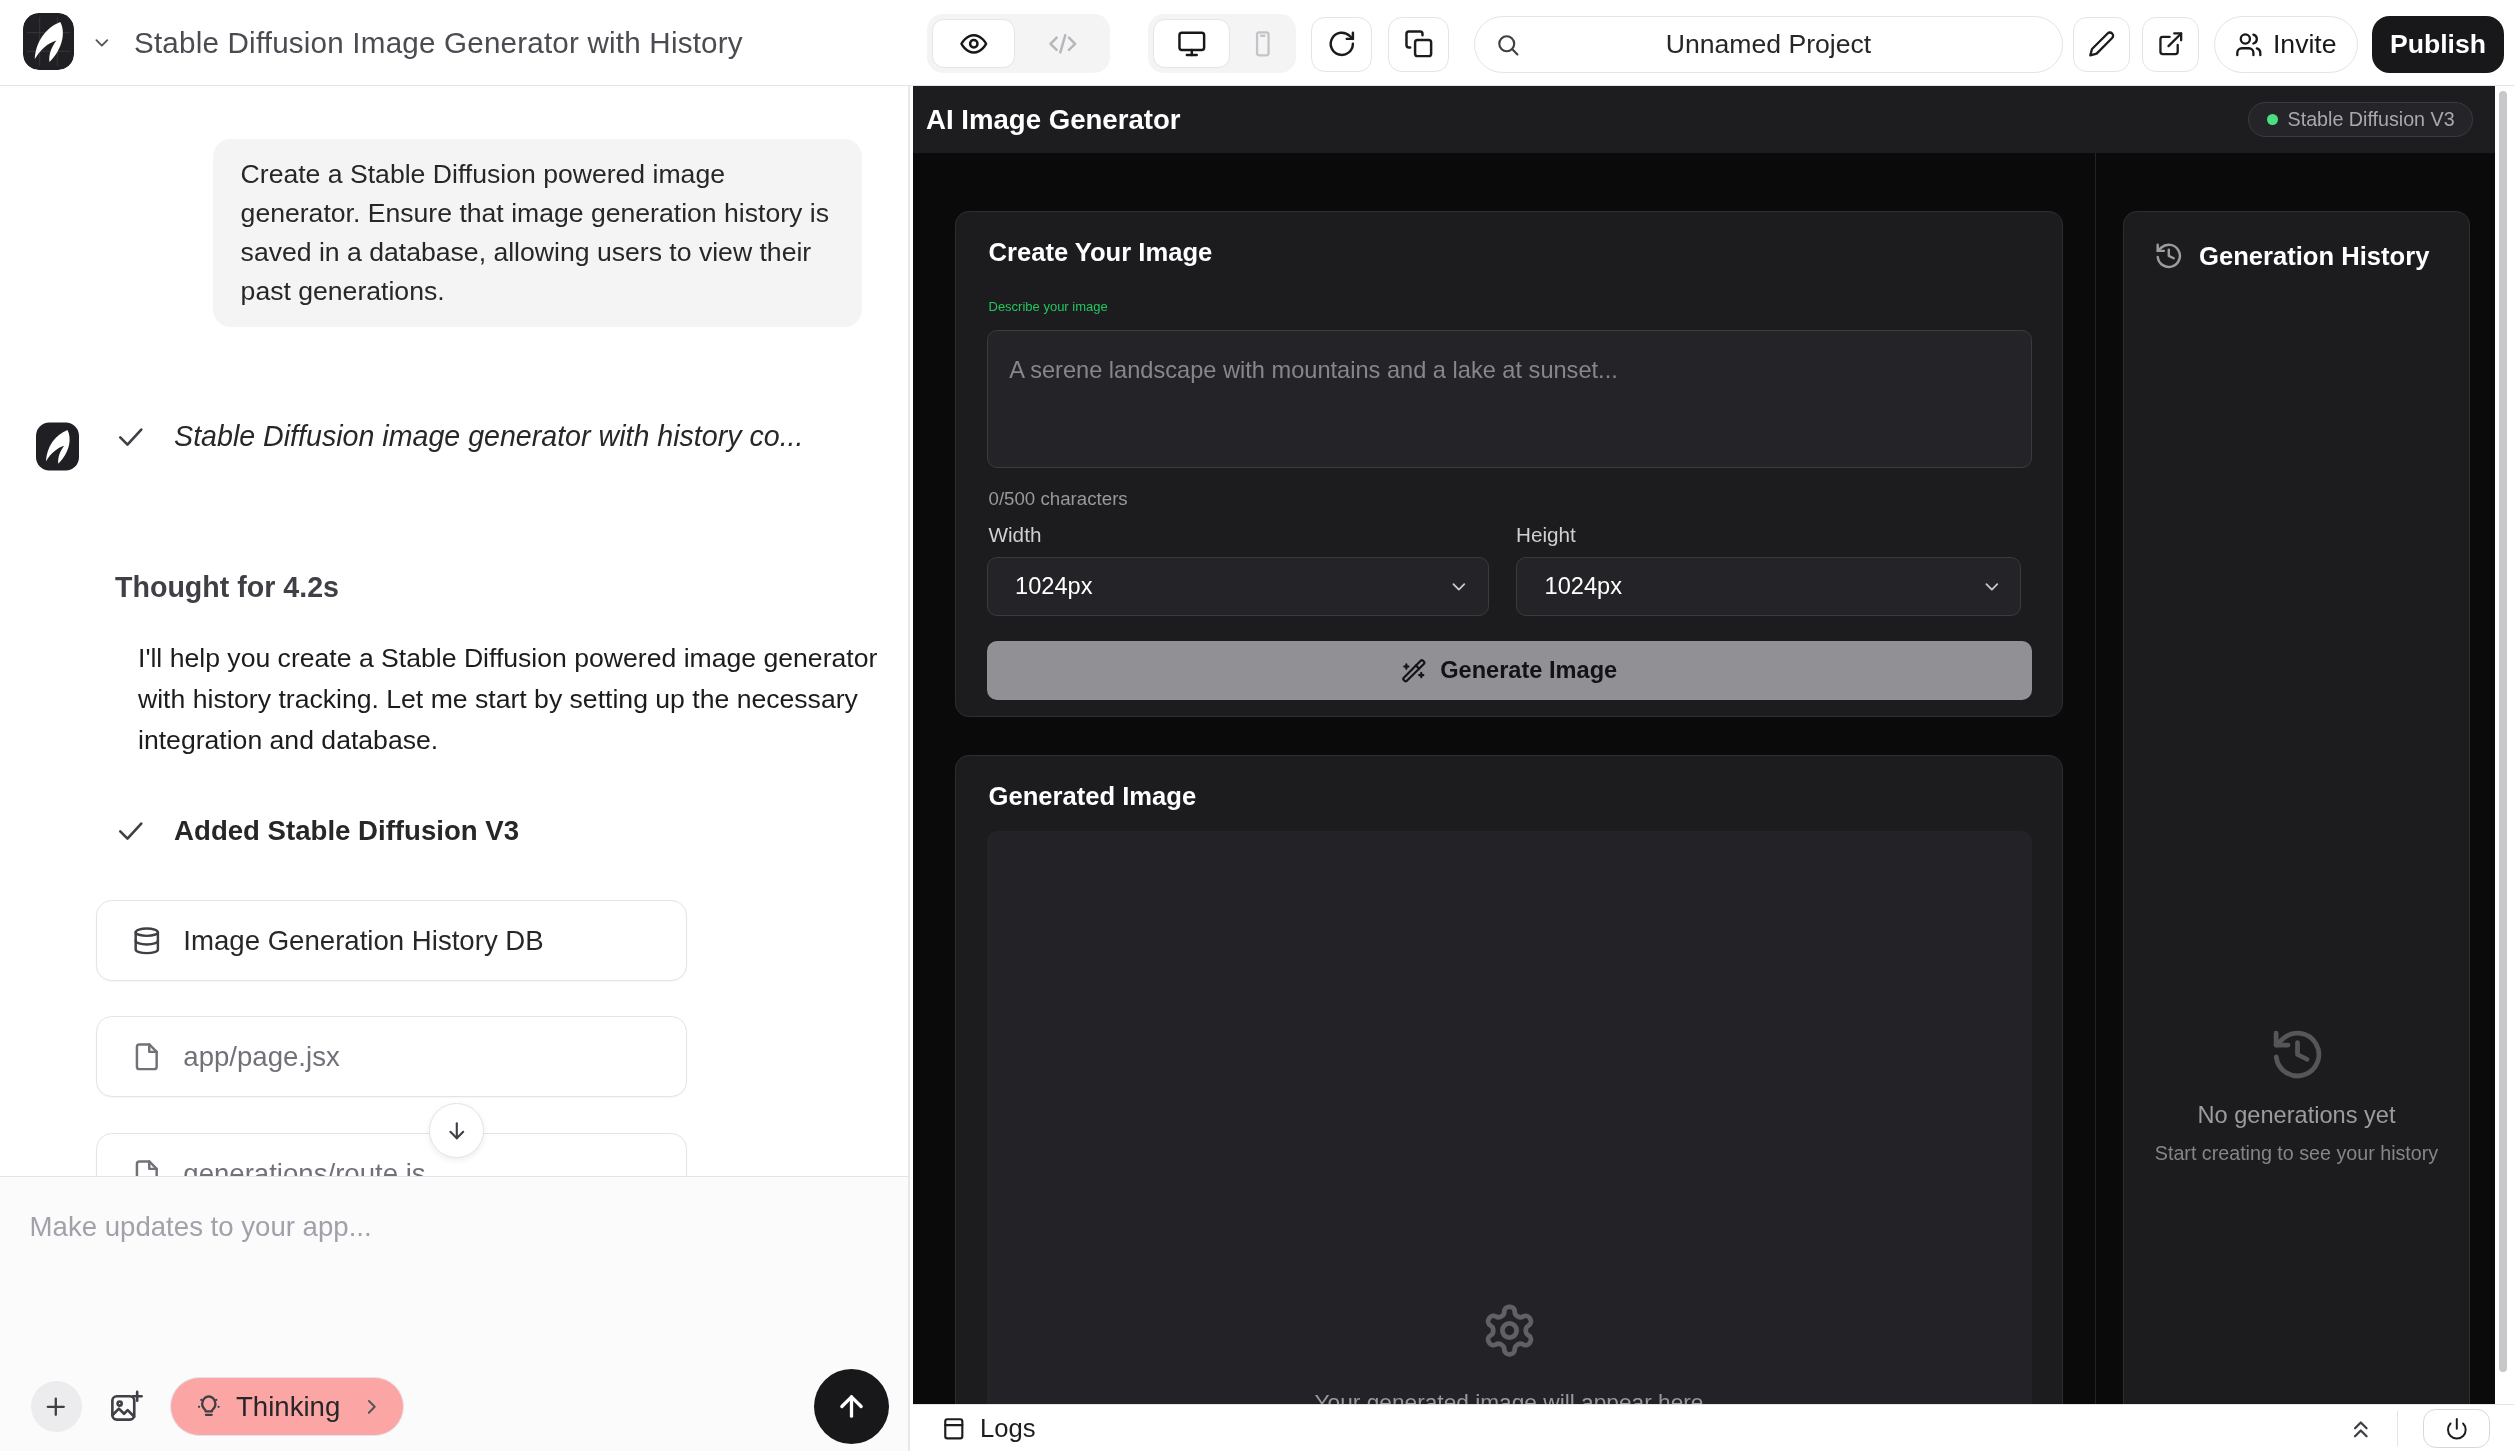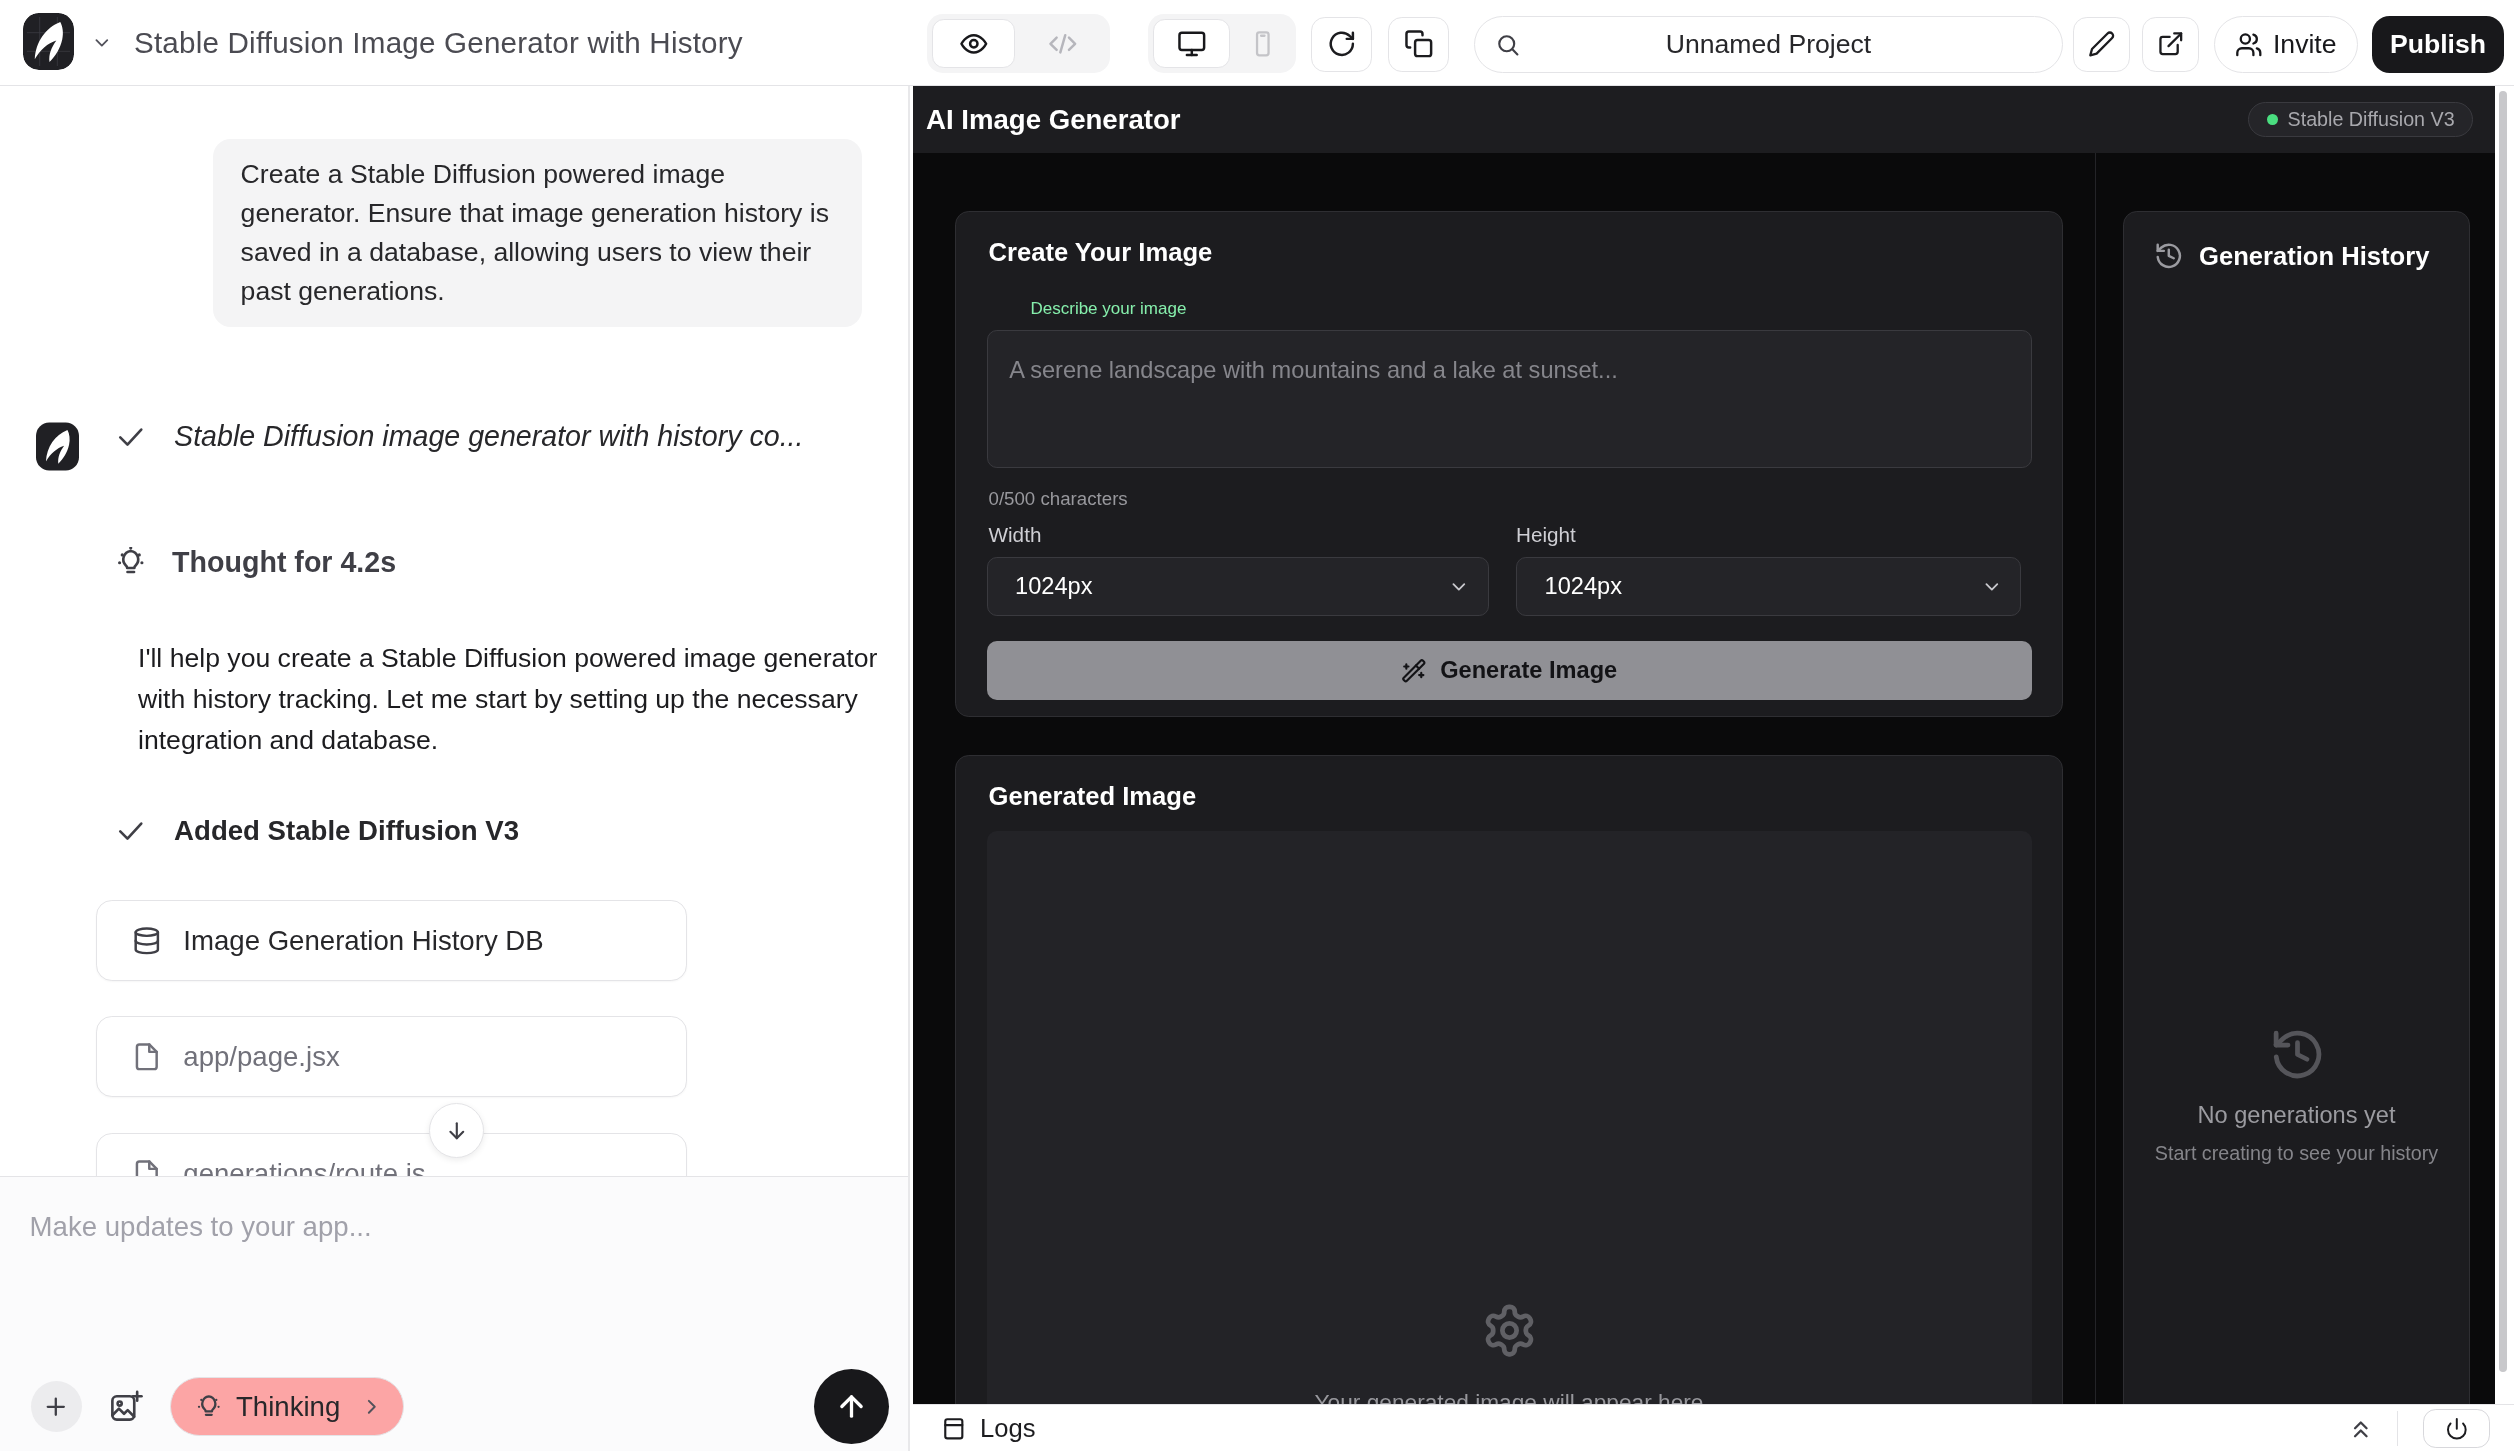--- a/index.html
+++ b/index.html
@@ -27,21 +27,21 @@
   .invite-btn { left:2214px; top:15.8px; width:144px; height:57px; border:1px solid #e4e4e7; border-radius:28.6px; background:#fff; display:flex; align-items:center; justify-content:center; gap:9.9px; color:#18181b; font-size:26.6px; font-weight:500; }
   .publish-btn { left:2372px; top:15.8px; width:132px; height:57px; background:#18181b; border-radius:17.7px; display:flex; align-items:center; justify-content:center; color:#fff; font-size:26.6px; font-weight:600; }
 
   
   .chat { left:0; top:86px; width:908px; height:1090px; background:#fff; overflow:hidden; }
   .chat-divider { left:908px; top:86px; width:2px; height:1365px; background:#e8e8ea; }
   .bubble { left:213px; top:53px; width:649px; border-radius:17.7px; background:#f4f4f5; padding:15.8px 27.6px; font-size:26.6px; line-height:39px; color:#27272a; }
   .mini-logo { left:36px; top:335px; width:43px; height:51px; border-radius:12.8px; overflow:hidden; }
   .chk { color:#3f3f46; }
   .task-row { left:115px; top:333px; height:35px; gap:27.6px; font-size:28.6px; font-weight:500; color:#27272a;font-style:italic; }
-  .thought-row { left:115px; top:459px; height:35px; gap:25.6px; font-size:28.6px; font-weight:600; color:#3f3f46; }
+  .thought-row { left:115px; top:459px; height:35px; gap:25.6px; font-size:28.6px; font-weight:600; color:#3f3f46;flex-direction:column; }
   .para { left:94px; top:552px; width:788px; font-size:26.6px; line-height:41px; color:#1c1c1f;margin-left:44px; }
   .added-row { left:115px; top:727px; height:35px; gap:27.6px; font-size:27.6px; font-weight:600; color:#27272a; }
   .file-card { left:96px; width:591px; height:81px; background:#fff; border:1px solid #e4e4e7; border-radius:15.8px; display:flex; align-items:center; box-shadow:0 1px 2px rgba(0,0,0,.04); }
   .file-card .fc-ic { margin-left:35px; }
   .fc-label { margin-left:21.7px; font-size:27.6px; }
   .fc-dark { color:#27272a; } .fc-gray { color:#71717a; }
   .scroll-float { left:429px; top:1017px; width:55px; height:55px; border-radius:50%; background:#fff; border:1px solid #e4e4e7; box-shadow:0 2px 5.9px rgba(0,0,0,.08); display:flex; align-items:center; justify-content:center; color:#3f3f46; }
 
   
   .chat-input { left:0; top:1176px; width:908px; height:275px; background:#fbfbfc; border-top:1px solid #e4e4e7; }
@@ -59,21 +59,21 @@
   .preview-header { left:913px; top:86px; width:1582px; height:67px; background:#1d1d20; display:flex; align-items:center; }
   .pv-title { margin-left:13px; font-size:27.6px; font-weight:700; color:#fff; }
   .pv-badge { position:absolute; right:21.7px; height:35px; border-radius:17.7px; background:#252529; border:1px solid #3a3a3f; display:flex; align-items:center; padding:0 17.7px; gap:9.9px; }
   .pv-badge .dot { width:10.8px; height:10.8px; border-radius:50%; }
   .pv-badge .bt { font-size:19.7px; color:#a8a8ad; }
   .app-body { left:913px; top:153px; width:1582px; height:1251px; background:#0a0a0b; overflow:hidden; }
   .col-div { left:1182px; top:0; width:1px; height:1251px; background:#242428; }
   .dk-card { background:#1c1c1f; border:1px solid #2e2e32; border-radius:13.8px; }
   .create-card { left:42px; top:58px; width:1108px; height:506px; }
   .cc-title { left:32.5px; top:25.6px; font-size:25.6px; font-weight:700; color:#fff; }
-  .cc-desc { left:32.5px; top:87px; font-size:17px; color:#86efac;margin-left:42px; }
+  .cc-desc { left:32.5px; top:87px; font-size:13px; color:#22c55e; }
   .cc-ta { position:absolute; left:30.5px; top:118px; width:1045px; height:138px; border-radius:9.9px; background:#242428; border:1px solid #3a3a3f; resize:none; outline:none; padding:25.6px 21.7px; font-family:"Liberation Sans",sans-serif; font-size:23.6px; color:#e4e4e7; }
   .cc-ta::placeholder { color:#86868c; }
   .cc-counter { left:32.5px; top:276px; font-size:18.7px; color:#98989d; }
   .dim-label { top:311px; font-size:20.7px; font-weight:500; color:#cfcfd4; }
   .sel { top:345px; height:59px; border-radius:9.9px; background:#242428; border:1px solid #3a3a3f; display:flex; align-items:center; color:#fff; font-size:23.6px; }
   .sel .v { margin-left:27.6px; }
   .sel .sc { margin-left:auto; margin-right:17.7px; color:#c9c9ce; }
   .gen-btn { left:30.5px; top:429px; width:1045px; height:59px; border-radius:9.9px; background:#909095; display:flex; align-items:center; justify-content:center; gap:13.8px; color:#131316; font-size:23.6px; font-weight:600; }
   .gen-card { left:42px; top:602px; width:1108px; height:690px; }
   .gi-inner { left:30.5px; top:75px; width:1045px; height:591px; border-radius:9.9px; background:#232327; }

